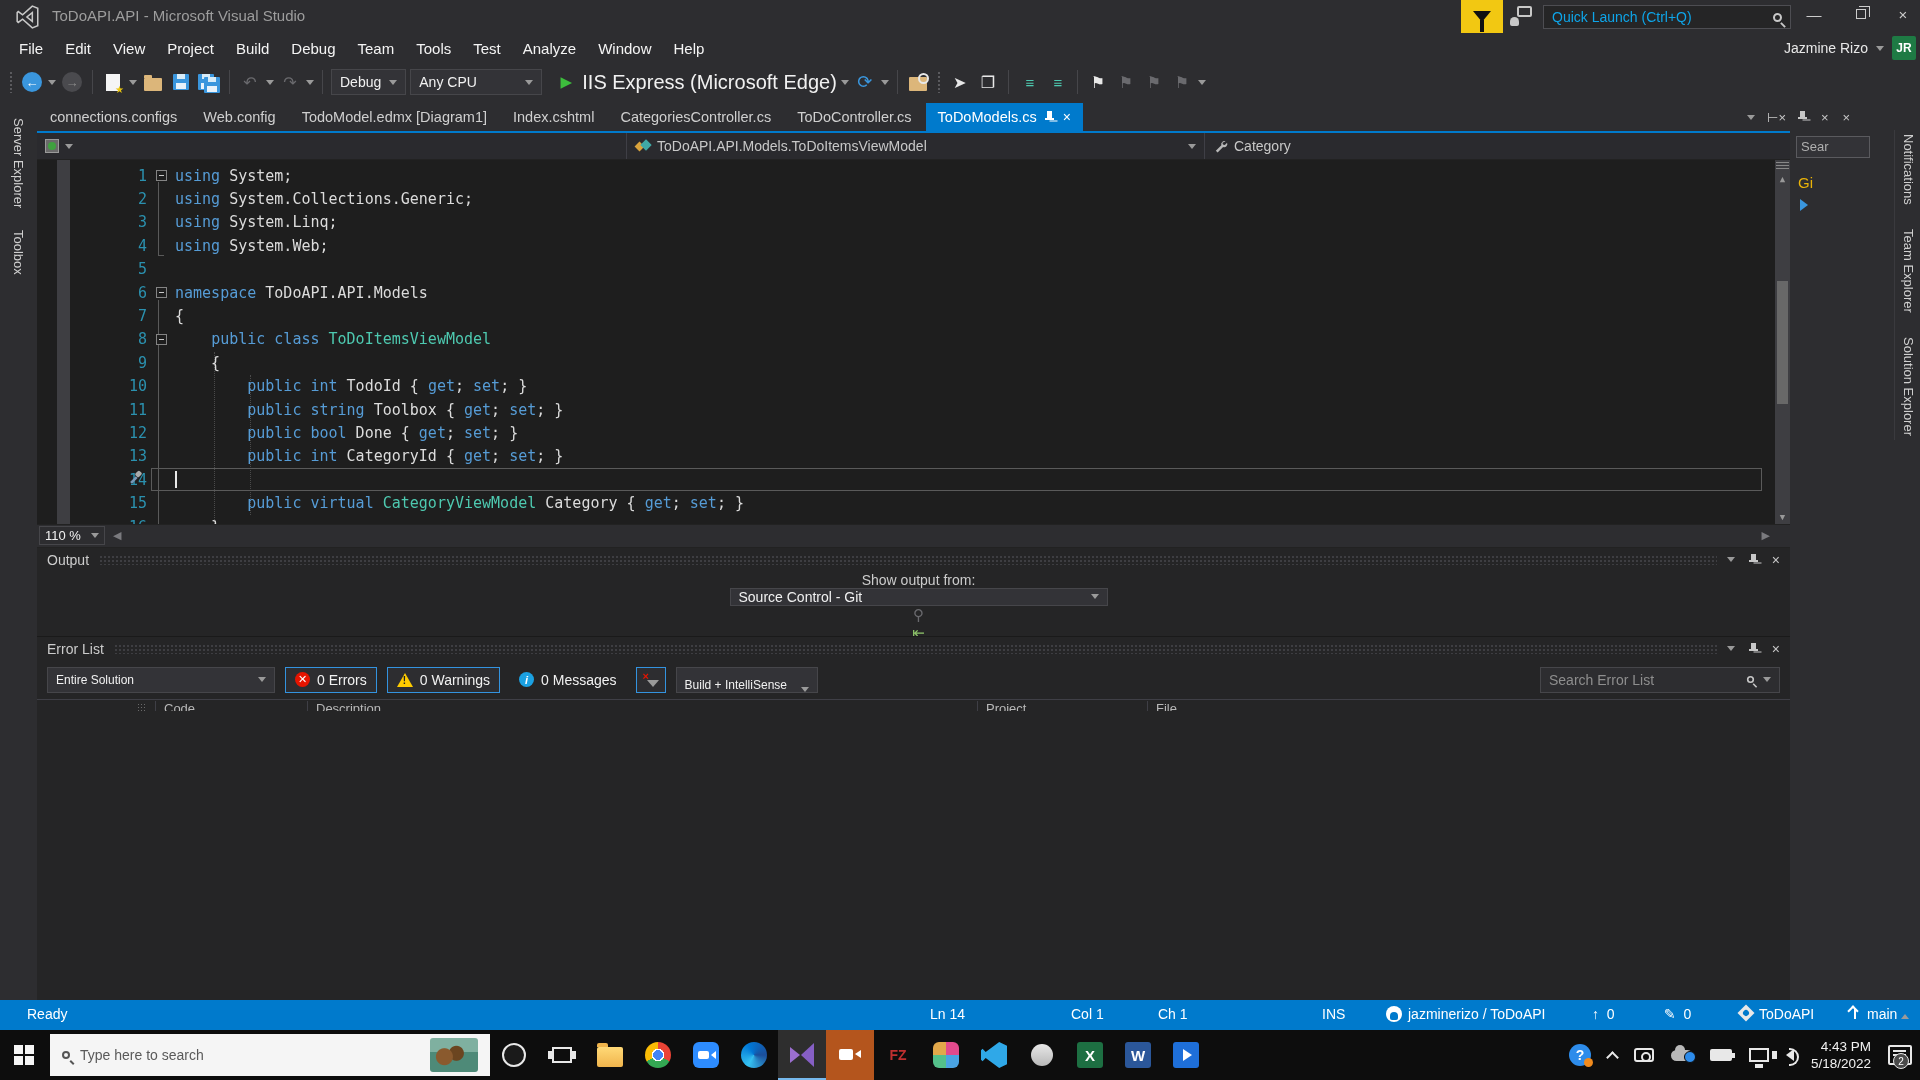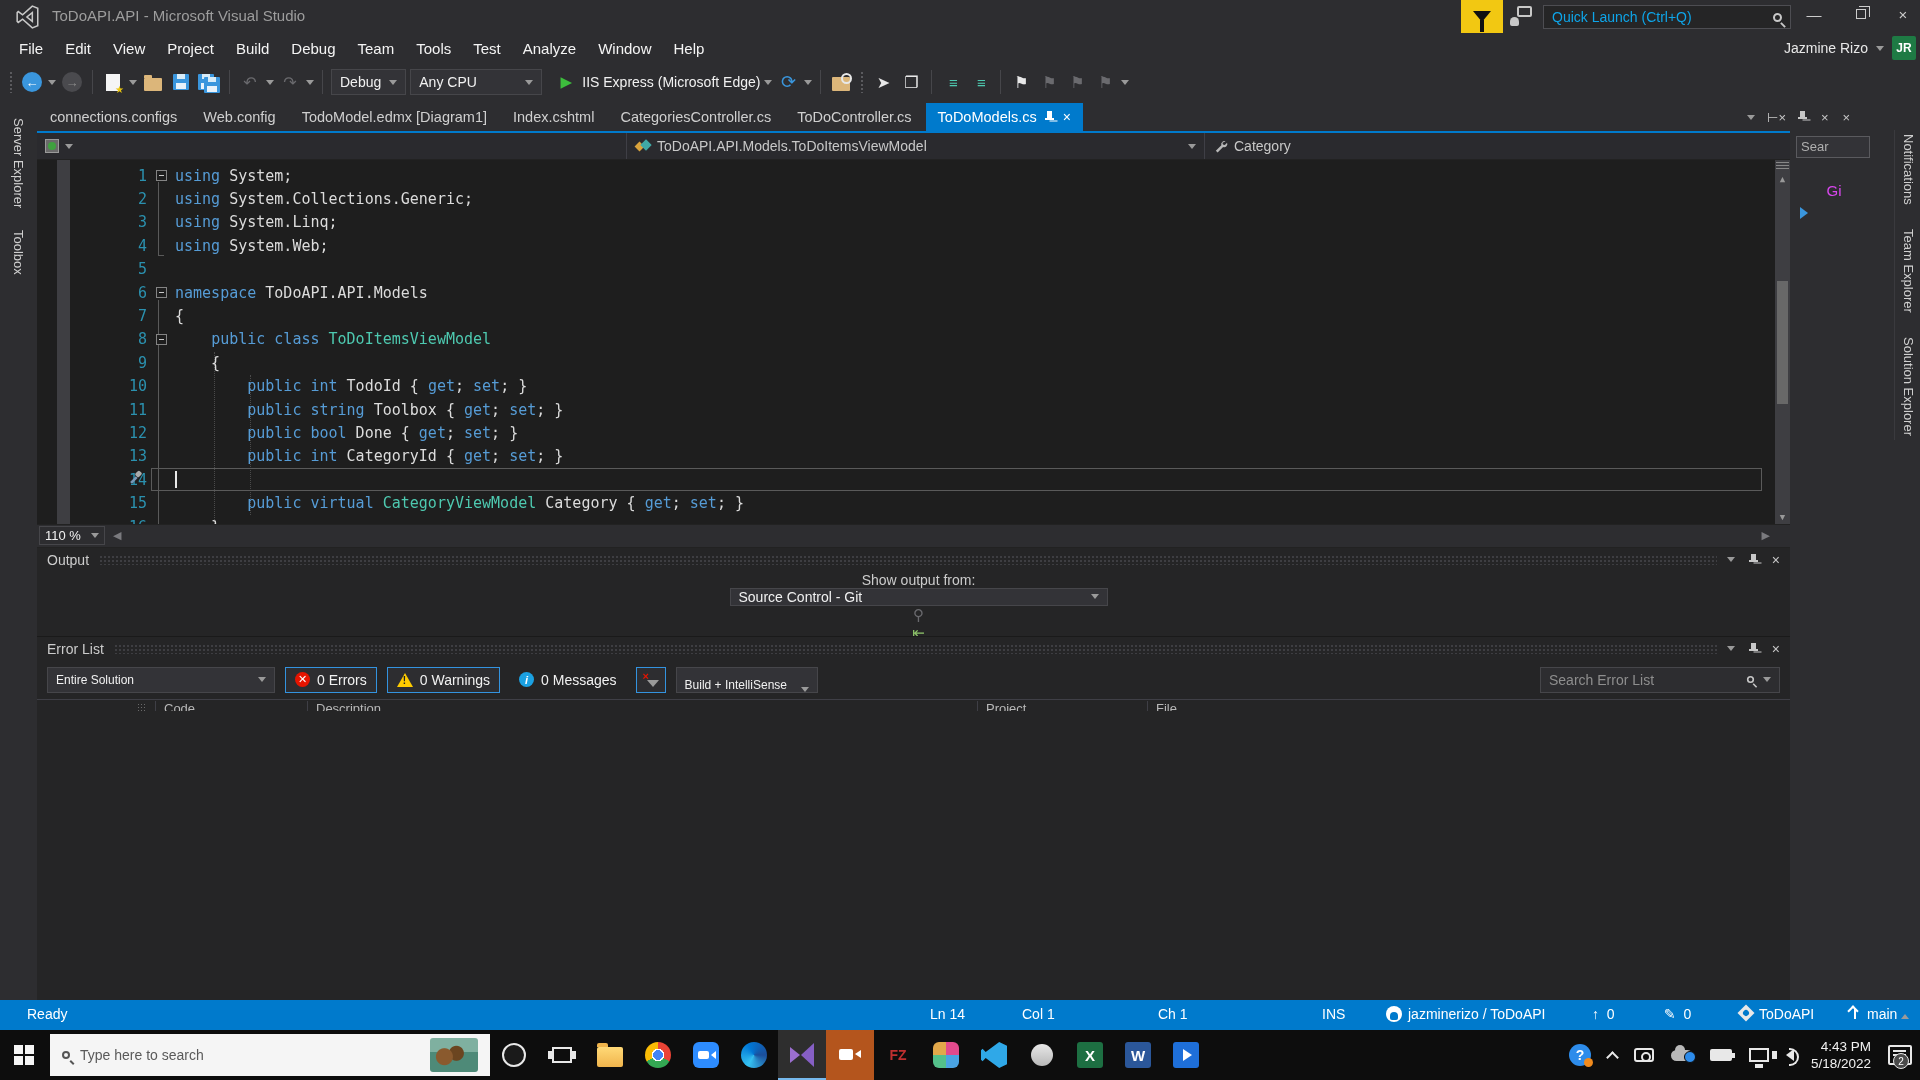--- a/index.html
+++ b/index.html
@@ -227,21 +227,21 @@
   #action-center { position:relative; width:24px; height:20px; border:2px solid #E8E8E8; border-radius:2px; }
   #action-center i { position:absolute; left:3px; width:13px; height:2px; background:#E8E8E8; }
   #action-center .badge { position:absolute; right:-8px; bottom:-6px; width:16px; height:16px; border-radius:50%;
     background:#4A4A4A; border:1.5px solid #E8E8E8; color:#FFF; font-size:10px; font-style:normal; height:16px;
     display:flex; align-items:center; justify-content:center; }
 
   
   #rs-top { position:absolute; left:8px; top:8px; display:flex; gap:14px; color:#C8C8C8; font-size:13px; }
   #rs-mini { position:absolute; left:6px; top:34px; width:74px; }
   #rs-search { height:22px; border:1px solid #5A5A5E; background:#333337; color:#AFAFAF; font-size:13px; padding:2px 4px; overflow:hidden; white-space:nowrap; }
-  #rs-gi { margin-top:24px; font-size:15px; color:#d946ef; padding-left:2px;text-align:center; }
+  #rs-gi { margin-top:16px; font-size:15px; color:#eab308; padding-left:2px; }
   #rs-tri { margin-top:10px; margin-left:2px; width:0; height:0; border-left:6px solid transparent; border-right:6px solid transparent; border-top:8px solid #3A96DD; transform:rotate(-90deg); }
   #right-vtabs { position:absolute; right:2px; top:28px; display:flex; flex-direction:column; gap:16px; border-left:1px solid #3A3A3E; padding-left:4px; }
 </style>
 </head>
 <body>
 
 <div id="titlebar">
   <svg id="vs-logo" viewBox="0 0 24 24">
     <path d="M16 2 L7 10 L3 7 L2 8 L2 16 L3 17 L7 14 L16 22 L21 20 L21 4 Z M16 8 L16 16 L11 12 Z" fill="none" stroke="#C8C8C8" stroke-width="1.4"></path>
   </svg>
@@ -320,21 +320,21 @@
     <span>Debug</span>
       <span class="caret"></span>
   </span>
   <span class="ddbox" style="width:132px; justify-content:space-between;">
     <span>Any CPU</span>
       <span class="caret"></span>
   </span>
   <span class="tico" style="margin-left:8px;">
     <span class="play">▶</span>
   </span>
-  <span style="font-size:14px;">IIS Express (Microsoft Edge)</span>
+  <span style="font-size:20px;">IIS Express (Microsoft Edge)</span>
   <span class="caret"></span>
   <span class="tico bluecurl">⟳</span>
   <span class="caret"></span>
   <span class="tbsep"></span>
   <span class="tico">
       <span class="findfold"></span>
     </span>
   <span class="grip"></span>
   <span class="tico" style="color:#E8E8E8;">➤</span>
   <span class="tico" style="color:#E8E8E8;">❐</span>
@@ -626,21 +626,21 @@
         <div class="vtab">Notifications</div>
         <div class="vtab">Team Explorer</div>
         <div class="vtab">Solution Explorer</div>
       </div>
   </div>
 </div>
 
 <div id="statusbar">
   <span class="seg" style="left:27px;">Ready</span>
   <span class="seg" style="left:930px;">Ln 14</span>
-  <span class="seg" style="left:1022px;">Col 1</span>
+  <span class="seg" style="left:1071px;">Col 1</span>
   <span class="seg" style="left:1158px;">Ch 1</span>
   <span class="seg" style="left:1322px;">INS</span>
   <span class="seg" style="left:1386px;">
     <span class="gh-mark"></span><span>jazminerizo / ToDoAPI</span>
   </span>
   <span class="seg" style="left:1592px;">↑&nbsp;&nbsp;<span>0</span></span>
   <span class="seg" style="left:1664px;">✎&nbsp;&nbsp;<span>0</span></span>
   <span class="seg" style="left:1740px;">
     <span class="repo-ic"></span><span>ToDoAPI</span>
   </span>

